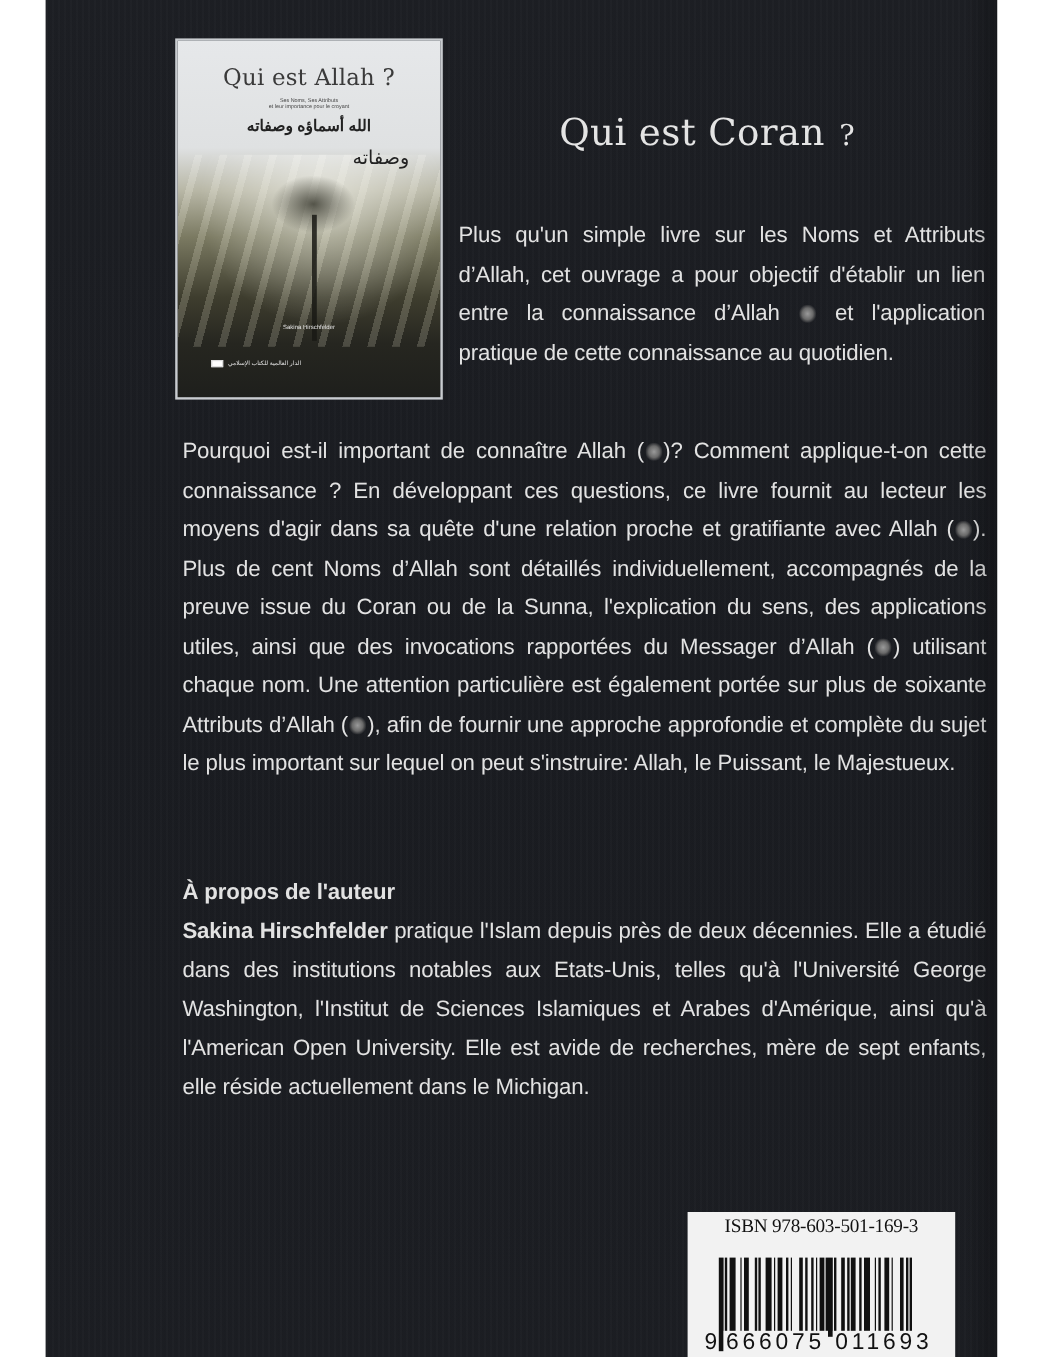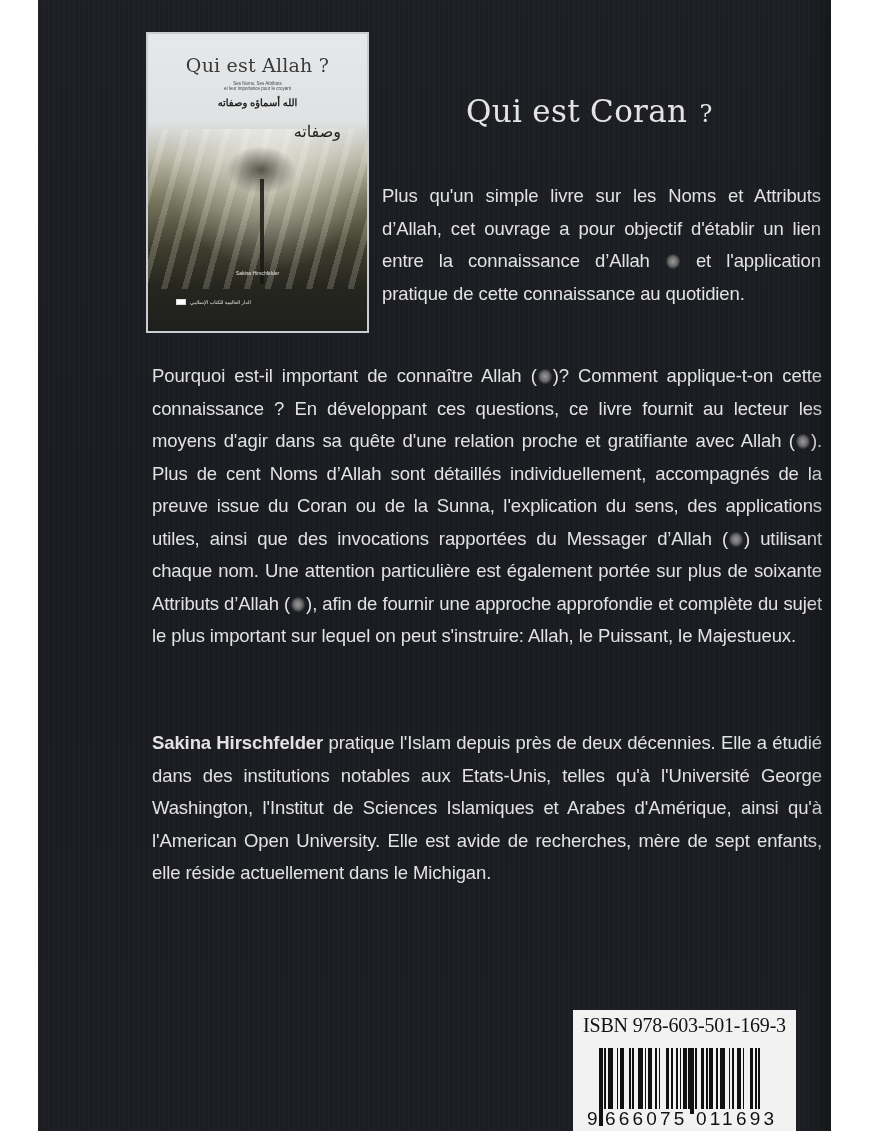--- a/index.html
+++ b/index.html
@@ -46,21 +46,21 @@
     .thumb-title {
       position: absolute; left: 0; top: 20px; width: 100%; text-align: center;
       font-family: "DejaVu Serif", serif; font-size: 19px; color: #3a3a3a; letter-spacing: 0.2px;
     }
     .thumb-sub {
       position: absolute; left: 0; top: 47px; width: 100%; text-align: center;
       font-size: 4.5px; line-height: 5px; color: #444;
     }
     .thumb-arabic {
       position: absolute; left: 0; top: 63px; width: 100%; text-align: center;
-      font-size: 10px; color: #222; direction: rtl; font-weight: bold;
+      font-size: 13px; color: #222; direction: rtl; font-weight: bold;
     }
     .thumb-arabic2 {
       position: absolute; right: 26px; top: 88px;
       font-size: 16px; color: #222; direction: rtl;
     }
     .thumb-author {
       position: absolute; left: 0; top: 236px; width: 100%; text-align: center;
       font-size: 5px; color: #e8e8e8;
     }
     .thumb-pub {
@@ -98,21 +98,21 @@
       background: radial-gradient(ellipse at 50% 50%, #9a9a9a 0%, #6a6a6a 45%, transparent 75%);
       margin: 0 1px;
     }
 
     .barcode-box {
       position: absolute; left: 535px; top: 1010px; width: 223px; height: 121px;
       background: #f2f2f2;
     }
     .isbn-text {
       position: absolute; left: 8px; top: 4px; width: 207px; text-align: center;
-      font-family: "Liberation Serif", serif; font-size: 20px; color: #111; letter-spacing: -0.2px;
+      font-family: "Liberation Serif", serif; font-size: 16px; color: #111; letter-spacing: -0.2px;
       white-space: nowrap;
     }
     .bars {
       position: absolute; left: 26px; top: 38px; width: 178px; height: 78px;
       display: flex; align-items: flex-start;
     }
     .bar { height: 66px; background: #111; flex: 0 0 auto; }
     .bar.long { height: 78px; }
     .space { flex: 0 0 auto; }
     .barcode-digits {
@@ -174,20 +174,21 @@
     </p>
   </div>
 
   <div class="para para-body">
     <p>
       <span>Pourquoi est-il important de connaître Allah (</span><span class="honorific"></span><span>)? Comment applique-t-on cette connaissance ? En développant ces questions, ce livre fournit au lecteur les moyens d'agir dans sa quête d'une relation proche et gratifiante avec Allah (</span><span class="honorific"></span><span>). Plus de cent Noms d’Allah sont détaillés individuellement, accompagnés de la preuve issue du Coran ou de la Sunna, l'explication du sens, des applications utiles, ainsi que des invocations rapportées du Messager d’Allah (</span><span class="honorific"></span><span>) utilisant chaque nom. Une attention particulière est également portée sur plus de soixante Attributs d’Allah (</span><span class="honorific"></span><span>), afin de fournir une approche approfondie et complète du sujet le plus important sur lequel on peut s'instruire: Allah, le Puissant, le Majestueux.</span>
     </p>
   </div>
 
   <div class="para para-about">
+    <span class="about-heading">À propos de l'auteur</span>
     <p>
       <span class="author-name">Sakina Hirschfelder</span><span> pratique l'Islam depuis près de deux décennies. Elle a étudié dans des institutions notables aux Etats-Unis, telles qu'à l'Université George Washington, l'Institut de Sciences Islamiques et Arabes d'Amérique, ainsi qu'à l'American Open University. Elle est avide de recherches, mère de sept enfants, elle réside actuellement dans le Michigan.</span>
     </p>
   </div>
 
   <div class="barcode-box">
     <div class="isbn-text">ISBN 978-603-501-169-3</div>
     <div class="bars" id="bars">
         <div class="bar long" style="width: 3.5px;"></div>
         <div class="space" style="width: 1.75px;"></div>

